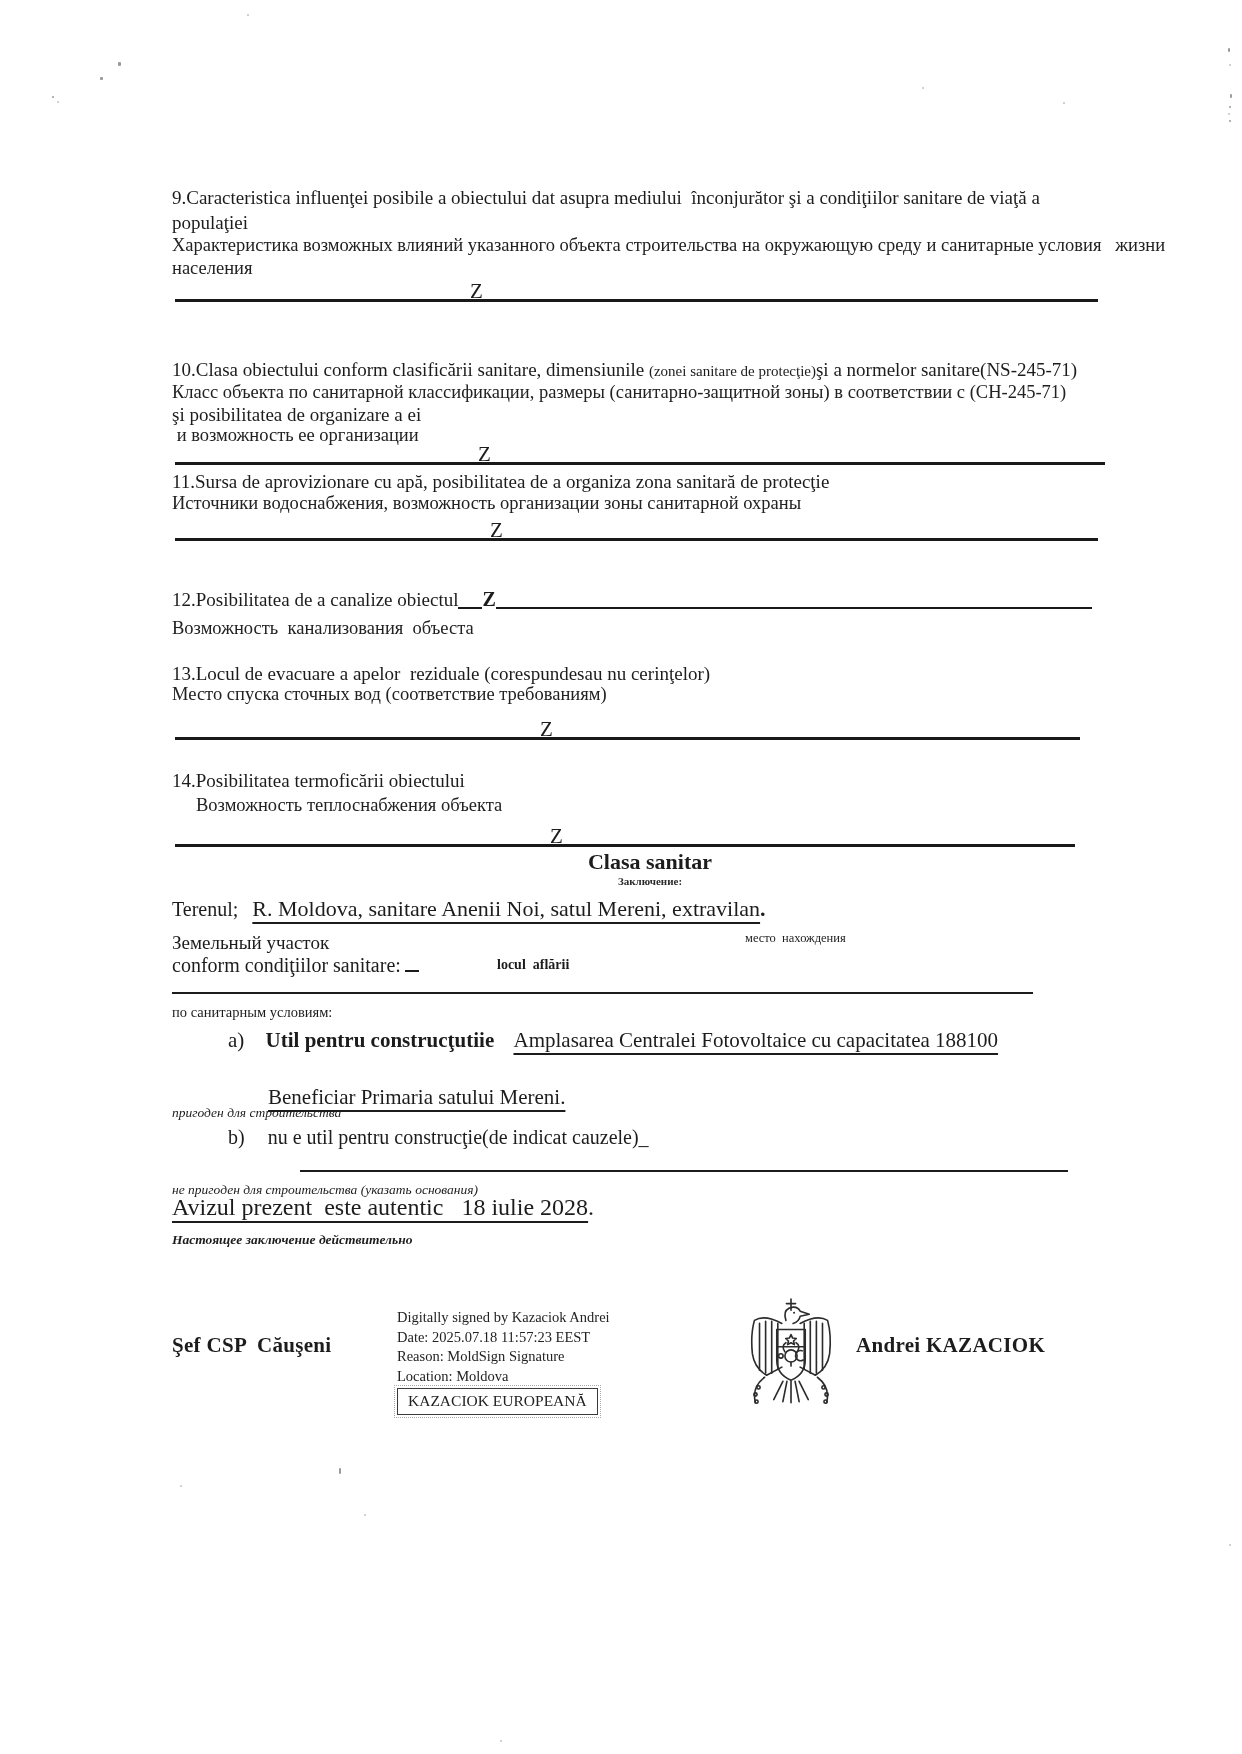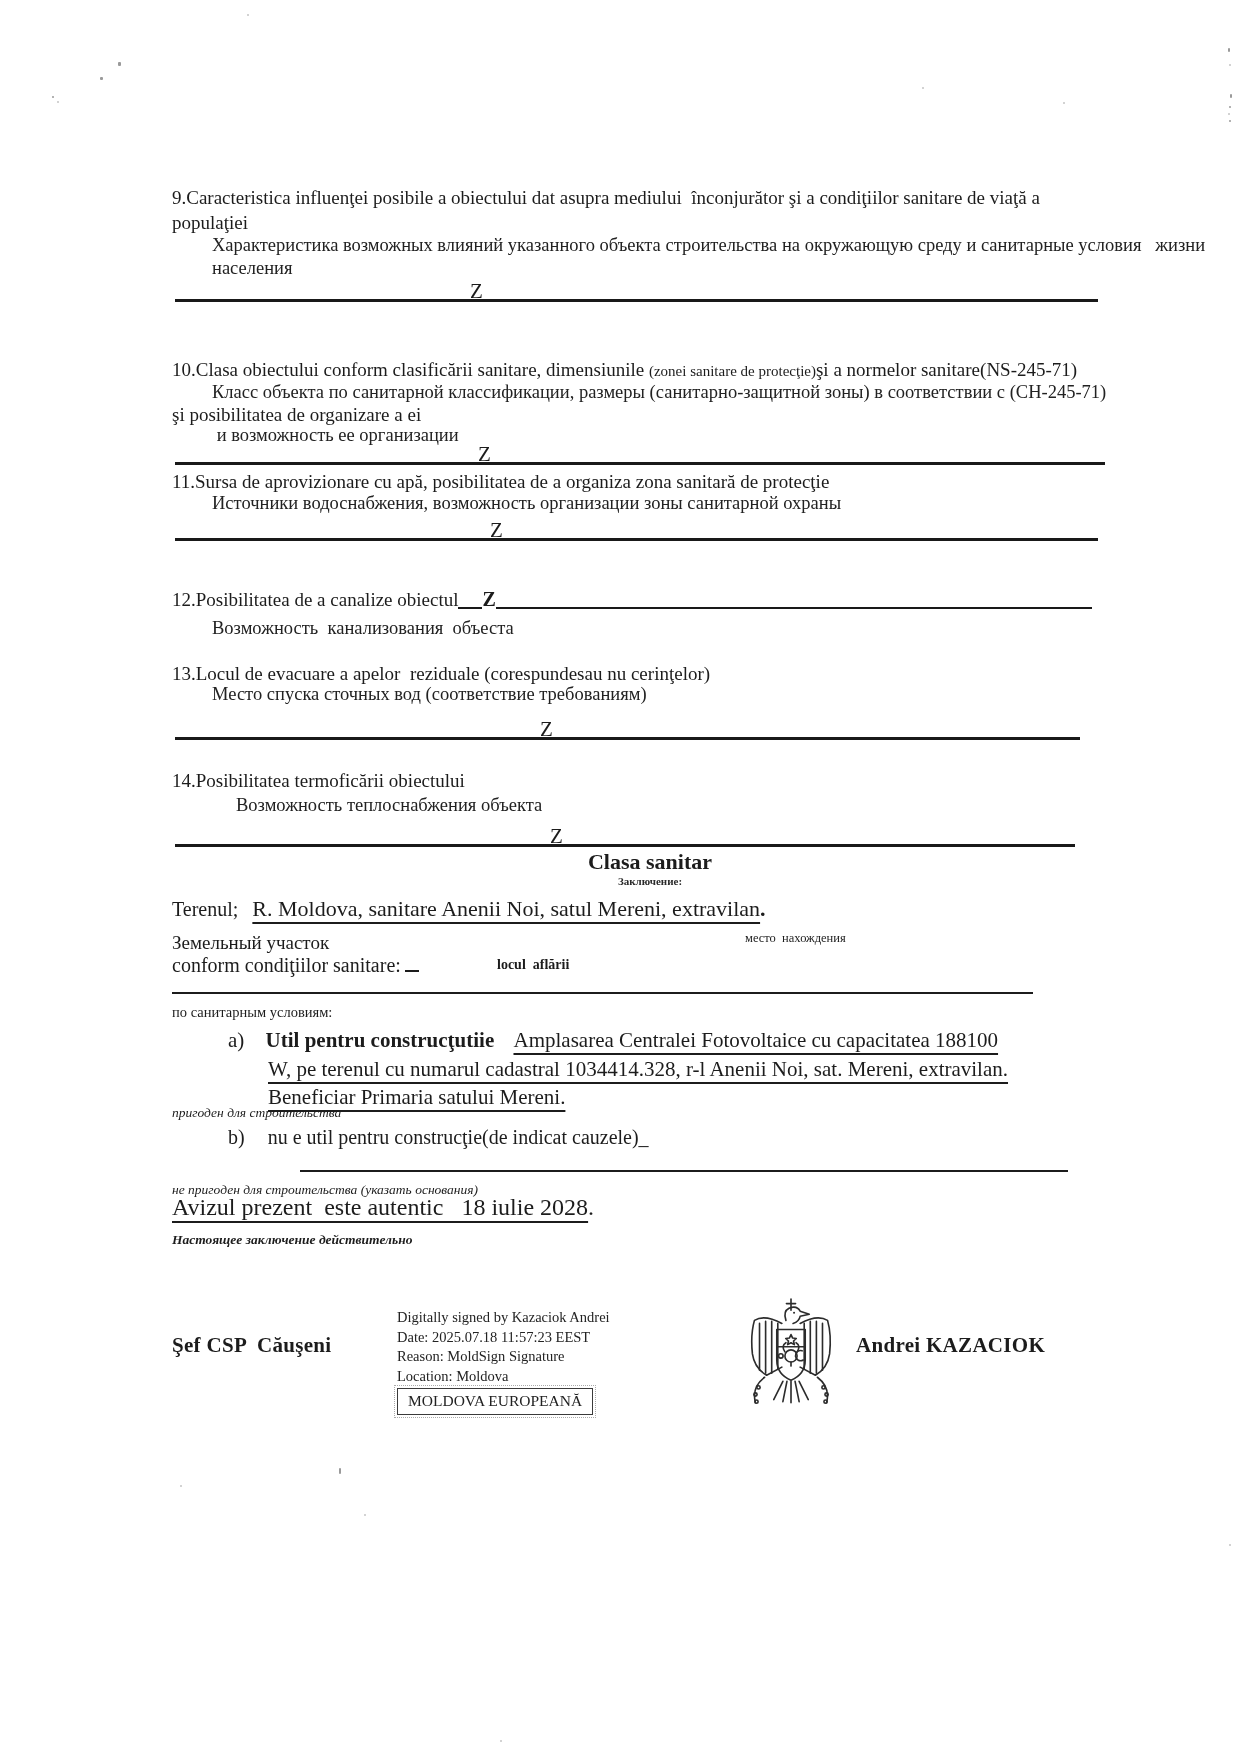--- a/index.html
+++ b/index.html
@@ -4,21 +4,21 @@
 <style>
   html,body { margin:0; padding:0; background:#ffffff; }
   .page {
     position:relative; width:1242px; height:1754px; background:#ffffff;
     font-family:"Liberation Serif", serif; color:#1c1c1c; overflow:hidden;
   }
   .abs { position:absolute; }
   .t { white-space:pre-wrap; }
   .ro  { font-size:19px; line-height:23px; }
   .ro-sm { font-size:15px; }
-  .ru  { font-size:18.5px; line-height:23px; color:#222;margin-left:40px; }
+  .ru  { font-size:18.5px; line-height:23px; color:#222; }
   .small { font-size:13.5px; line-height:16px;font-style:italic; }
   .hint-bold { font-size:14px; font-weight:bold; }
   .hint { font-size:12.5px; }
   .zline { border-bottom:3px solid #191919; }
   .zline .z { position:absolute; bottom:-5px; font-size:21px; }
   .u2t { text-decoration:underline; text-decoration-thickness:2px; text-underline-offset:6px; }
   .rule { border-top:2px solid #1c1c1c; height:0; }
   .flexline { display:flex; align-items:flex-end; }
   .fill { flex:1 1 auto; border-bottom:2.5px solid #191919; margin-bottom:2px; }
   .gapline { width:24px; border-bottom:2.5px solid #191919; margin-bottom:2px; }
@@ -118,21 +118,20 @@
     <span style="display:inline-block; width:14px; border-bottom:2px solid #1c1c1c; height:18px;"></span>
   </div>
   <div class="abs rule" style="left:172px; top:992px; width:861px;"></div>
   <div class="abs t" style="left:172px; top:1004px; font-size:14.5px;">по санитарным условиям:</div>
 
   <div class="abs verdict-line" style="left:228px; top:1026px; width:880px;">
     <span class="t">a)</span>
     <span class="t" style="font-weight:bold; margin-left:16px;">Util pentru construcţutiie</span>
     <span class="t u2t" style="margin-left:14px;">Amplasarea Centralei Fotovoltaice cu capacitatea 188100</span>
   </div>
-  <div class="abs verdict-line u2t t" style="left:268px; top:1055px;">W, pe terenul cu numarul cadastral 1034414.328, r-l Anenii Noi, sat. Mereni, extravilan.</div>
   <div class="abs verdict-line u2t t" style="left:268px; top:1083px;">Beneficiar Primaria satului Mereni.</div>
   <div class="abs small t" style="left:172px; top:1105px;">пригоден для строительства</div>
 
   <div class="abs" style="left:228px; top:1126px; font-size:20px;">
     <span class="t">b)</span>
     <span class="t" style="margin-left:18px;">nu e util pentru construcţie(de indicat cauzele)_</span>
   </div>
   <div class="abs rule" style="left:300px; top:1170px; width:768px;"></div>
   <div class="abs small t" style="left:172px; top:1182px;">не пригоден для строительства (указать основания)</div>
 
@@ -143,21 +142,21 @@
 
   <div class="abs sig-name t" style="left:172px; top:1333px;">Şef CSP  Căuşeni</div>
 
   <div class="abs digital" style="left:397px; top:1308px; width:260px;">
     <div class="t">Digitally signed by Kazaciok Andrei</div>
     <div class="t">Date: 2025.07.18 11:57:23 EEST</div>
     <div class="t">Reason: MoldSign Signature</div>
     <div class="t">Location: Moldova</div>
   </div>
   <div class="abs" style="left:397px; top:1388px;">
-    <span class="stamp t">MOLDOVA EUROPEANĂ</span>
+    <span class="stamp t">KAZACIOK EUROPEANĂ</span>
   </div>
 
   <div class="abs" style="left:736px; top:1296px;">
     <svg class="coa" width="110" height="130" viewBox="0 0 108 128">
 
       <path d="M54,3 v11 M49.5,7.5 h9"></path>
 
       <path d="M49,24 q-3,-9 3,-12 q8,-3 11,3 l9,3 -9,2 q-1,5 -7,7"></path>
       <circle cx="57" cy="16.5" r="1" fill="#2c2c2c" stroke="none"></circle>
 

